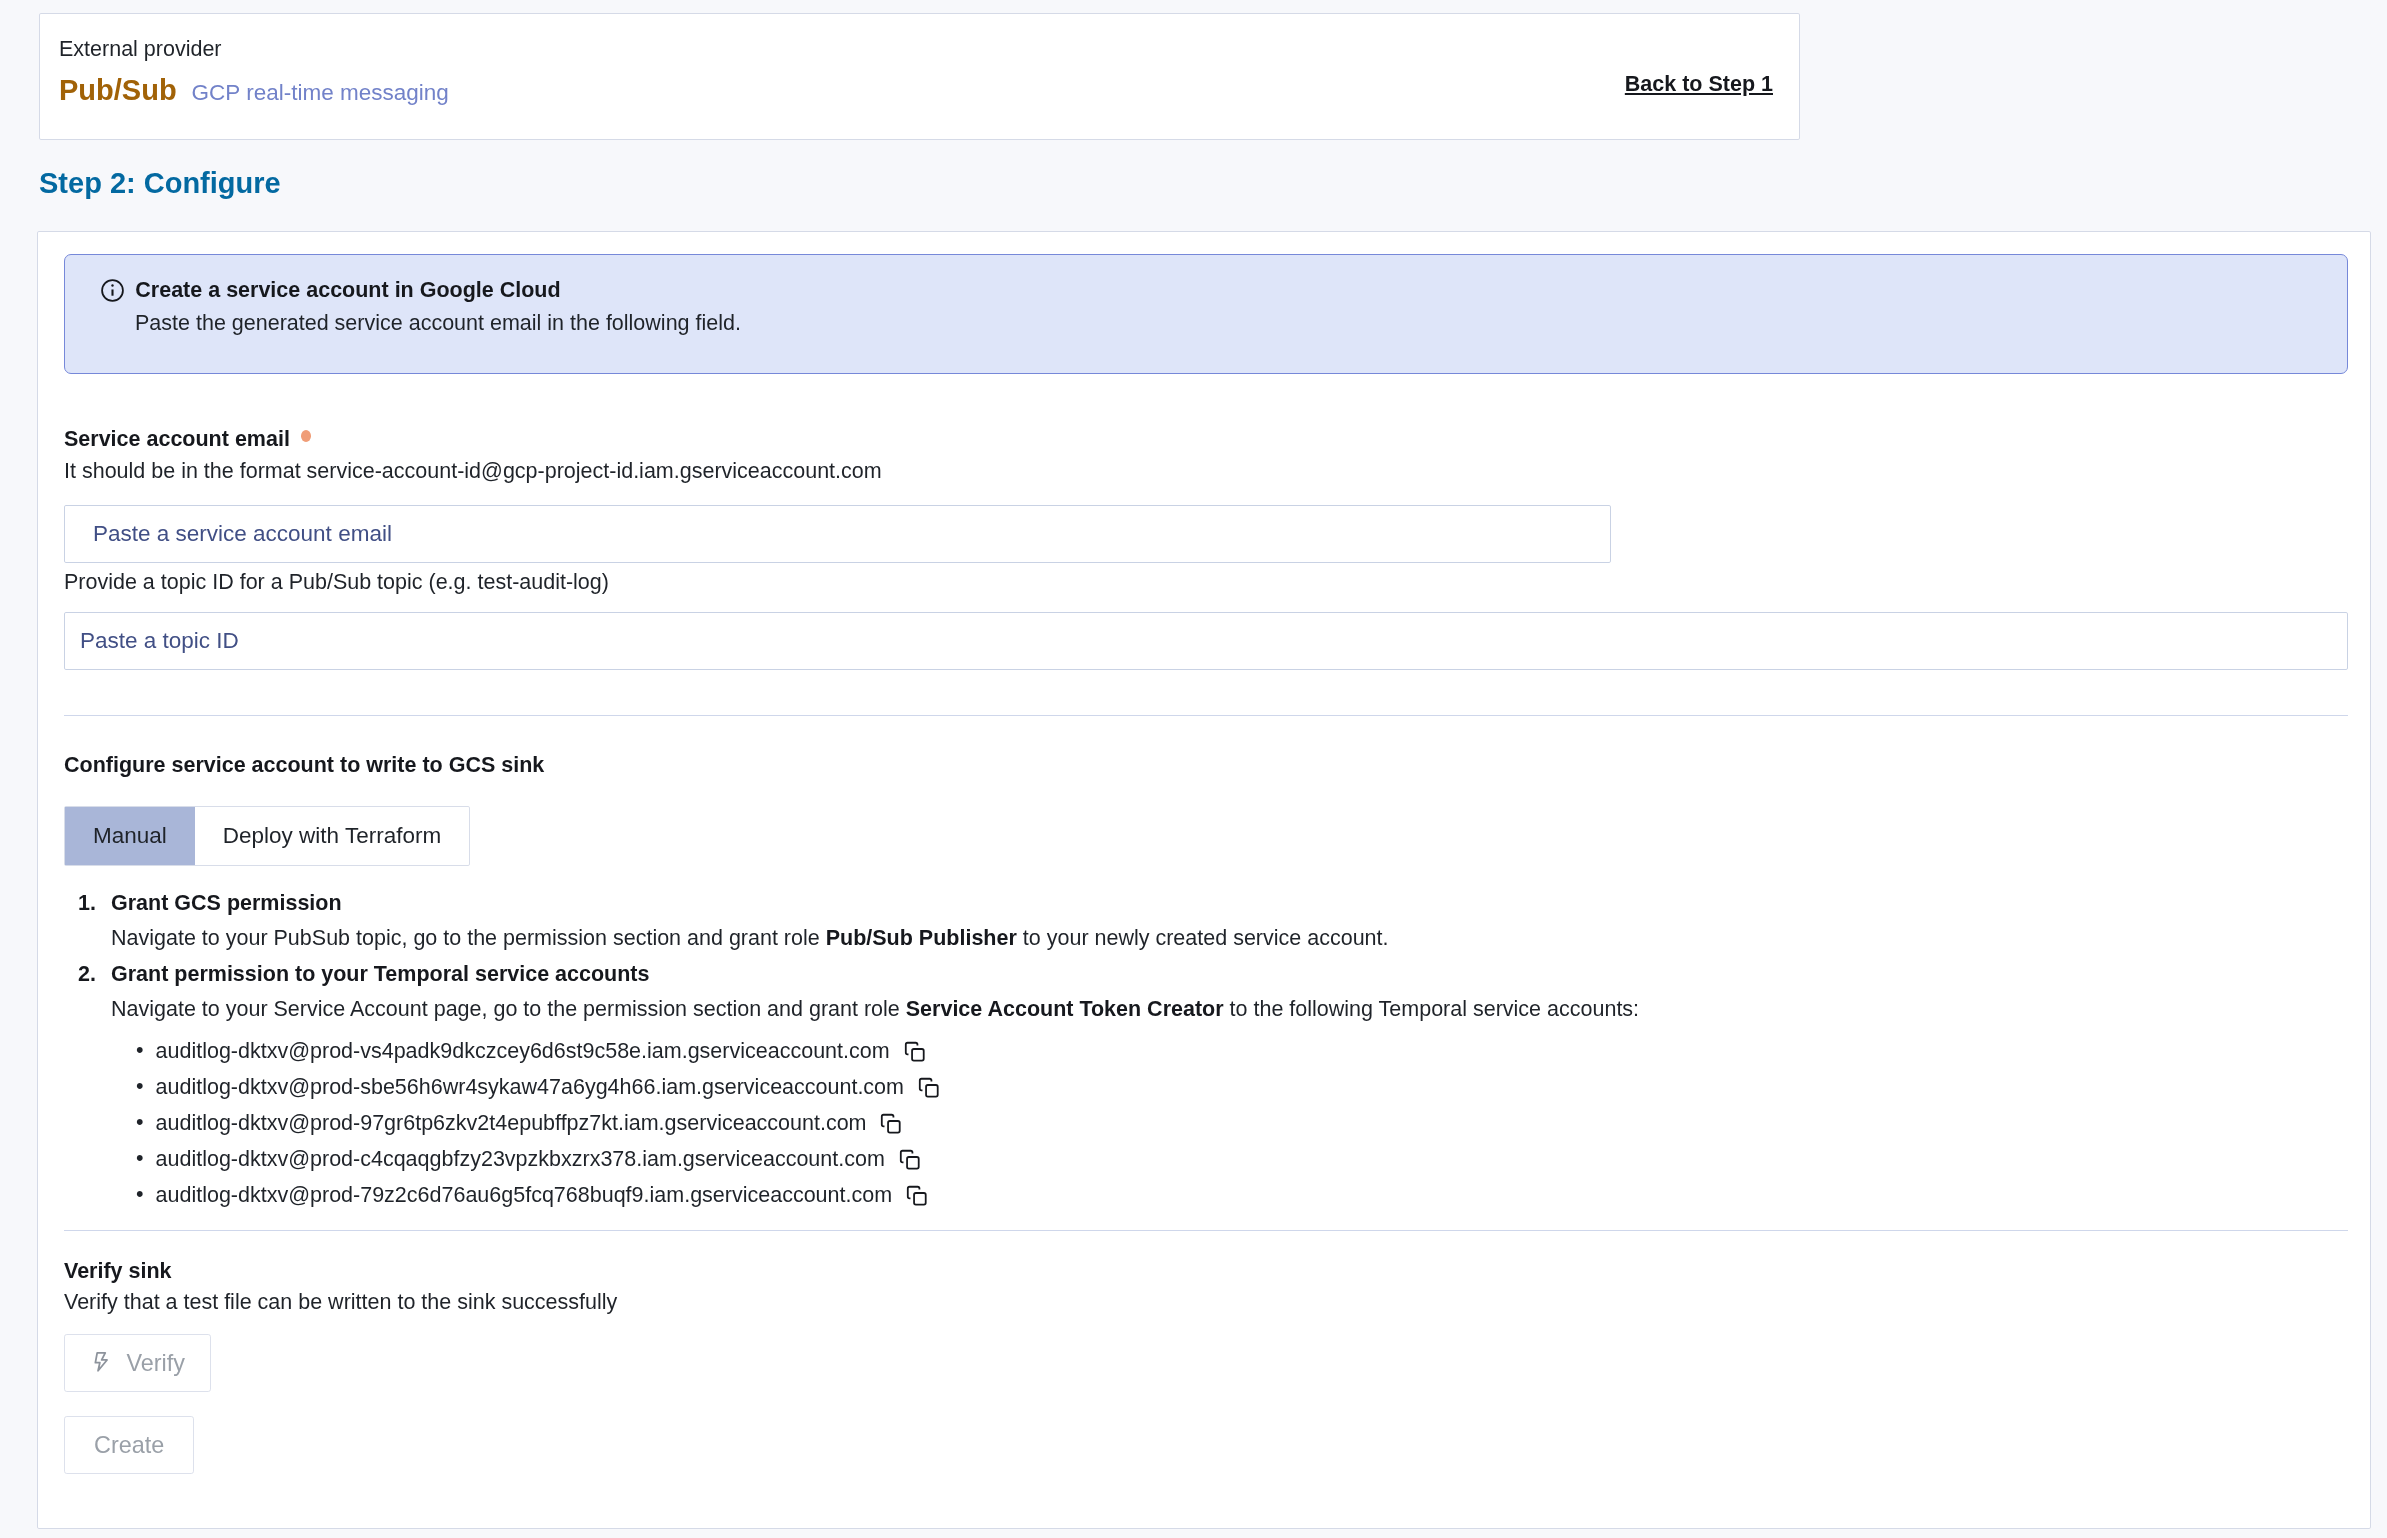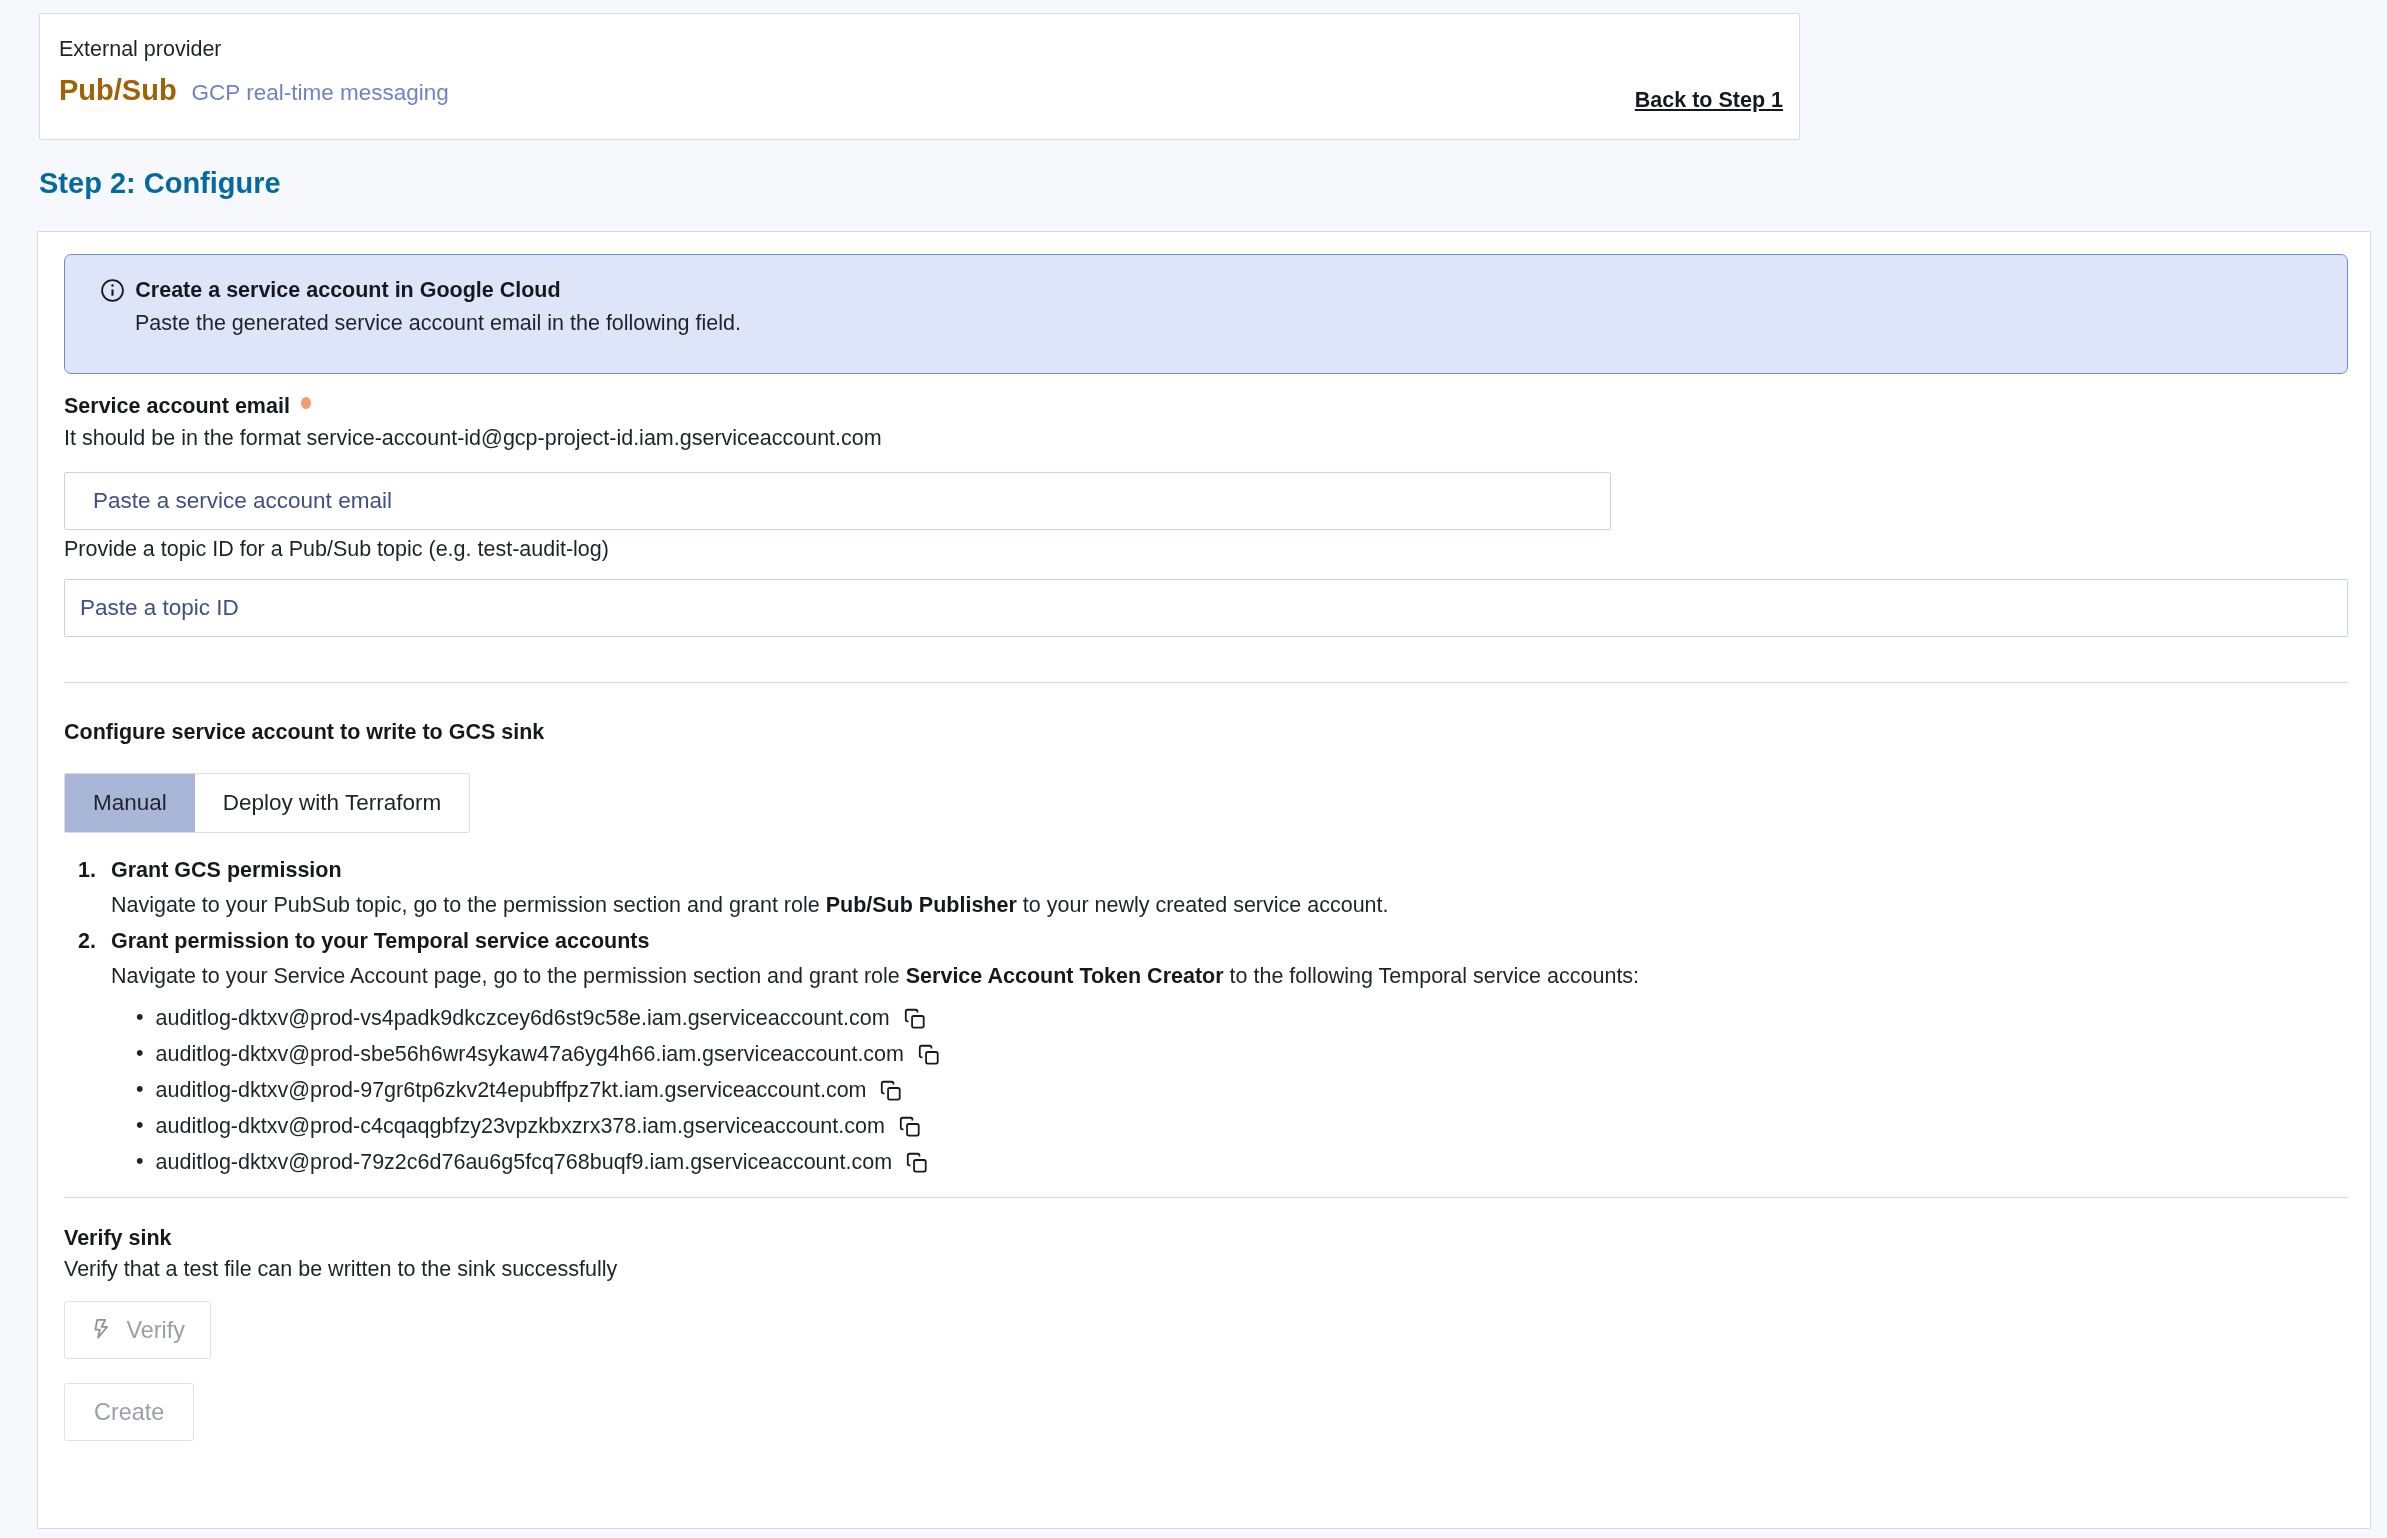--- a/index.html
+++ b/index.html
@@ -19,23 +19,23 @@
     background:#ffffff;
     border:0.9px solid #d5dae7;
     border-radius:1.9px;
     padding:23.4px 34px 0 19px;
   }
   .provider-eyebrow { font-size:21.5px; color:#1f2329; }
   .provider-name-row { margin-top:11.2px; display:flex; align-items:baseline; gap:15px; }
   .provider-name { font-size:29px; font-weight:700; color:#a16207; }
   .provider-sub { font-size:22.5px; color:#7282c9; }
   .back-link {
-    position:absolute; right:16px; top:58px;
+    position:absolute; right:26px; top:58px;
     font-size:21.5px; font-weight:600; color:#16181d;
-    text-decoration:underline; cursor:pointer; white-space:nowrap;margin-top:16px;
+    text-decoration:underline; cursor:pointer; white-space:nowrap;
   }
 
   
   .page-heading {
     position:absolute; left:39px; top:167px;
     font-size:29px; font-weight:700; color:#0369a1;
   }
 
   
   .main-card {
@@ -53,21 +53,21 @@
     background:#dee5f9;
     border:1.9px solid #7688d9;
     border-radius:7px;
     padding:23.4px 0 0 35px;
   }
   .banner-title { display:flex; align-items:center; gap:10.3px; font-size:21.5px; font-weight:600; color:#16181d; }
   .banner-title svg { flex:0 0 auto; }
   .banner-desc { margin:8.4px 0 0 35px; font-size:21.5px; color:#1f2329; }
 
   
-  .field-label { margin-top:20px; display:flex; align-items:center; gap:11.2px; font-size:21.5px; font-weight:600; color:#16181d; }
+  .field-label { margin-top:53px; display:flex; align-items:center; gap:11.2px; font-size:21.5px; font-weight:600; color:#16181d; }
   .field-label.second { margin-top:32px; }
   .req-dot { width:10.3px; height:12px; border-radius:50%; background:#f09d77; margin-top:-5.6px; }
   .field-desc { margin-top:7.5px; font-size:21.5px; color:#1f2329; }
   .text-input {
     display:block; margin-top:20.6px; height:58px;
     border:0.9px solid #c9d2e4; border-radius:1.9px;
     background:#ffffff;
     font-family:"Liberation Sans", sans-serif;
     font-size:22.5px; color:#414f85; padding:0 15px;
     outline:none;

